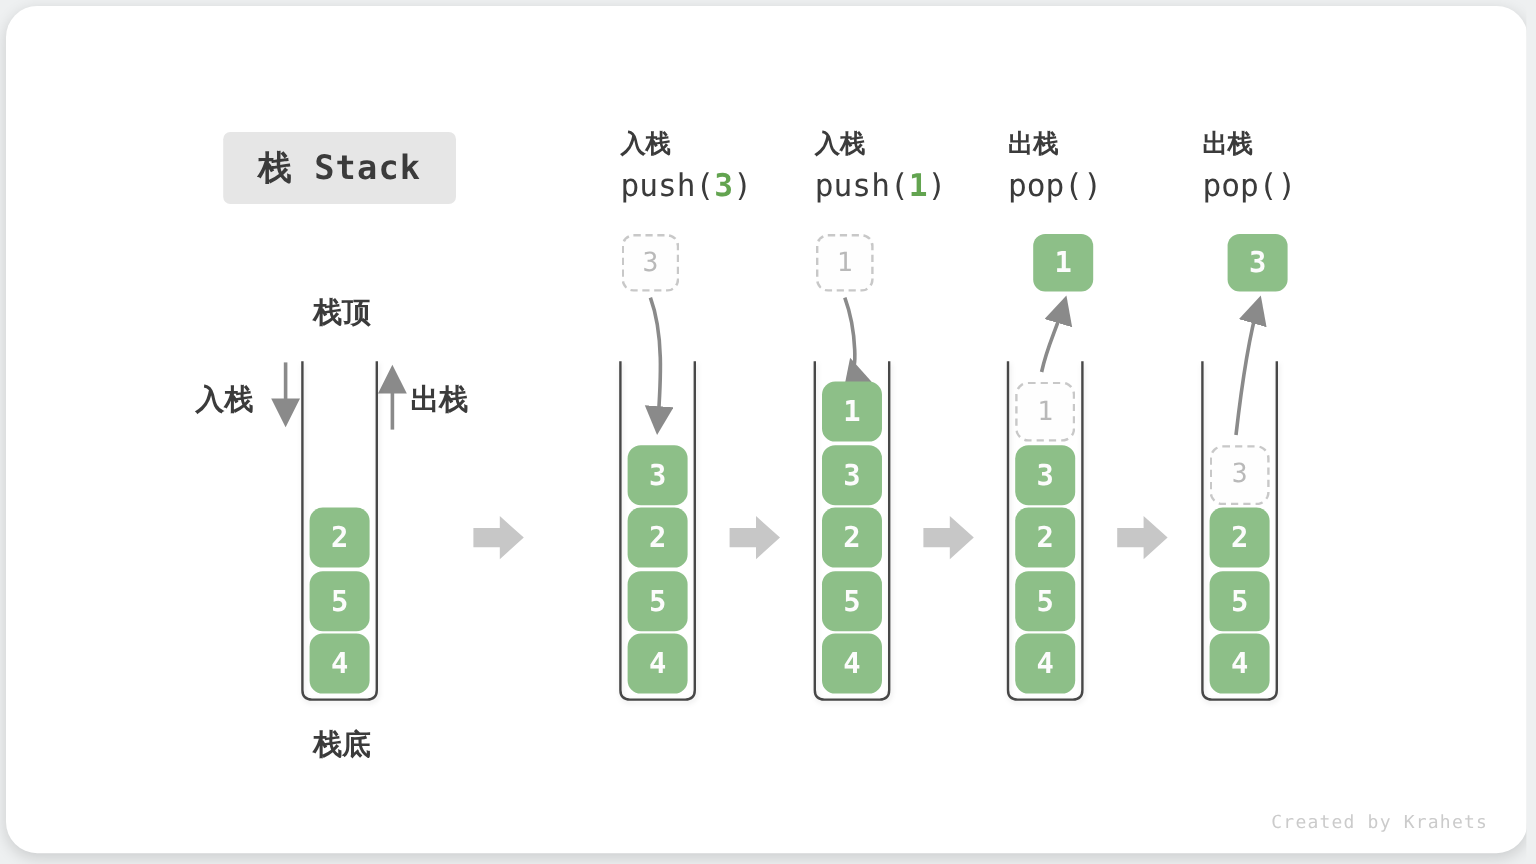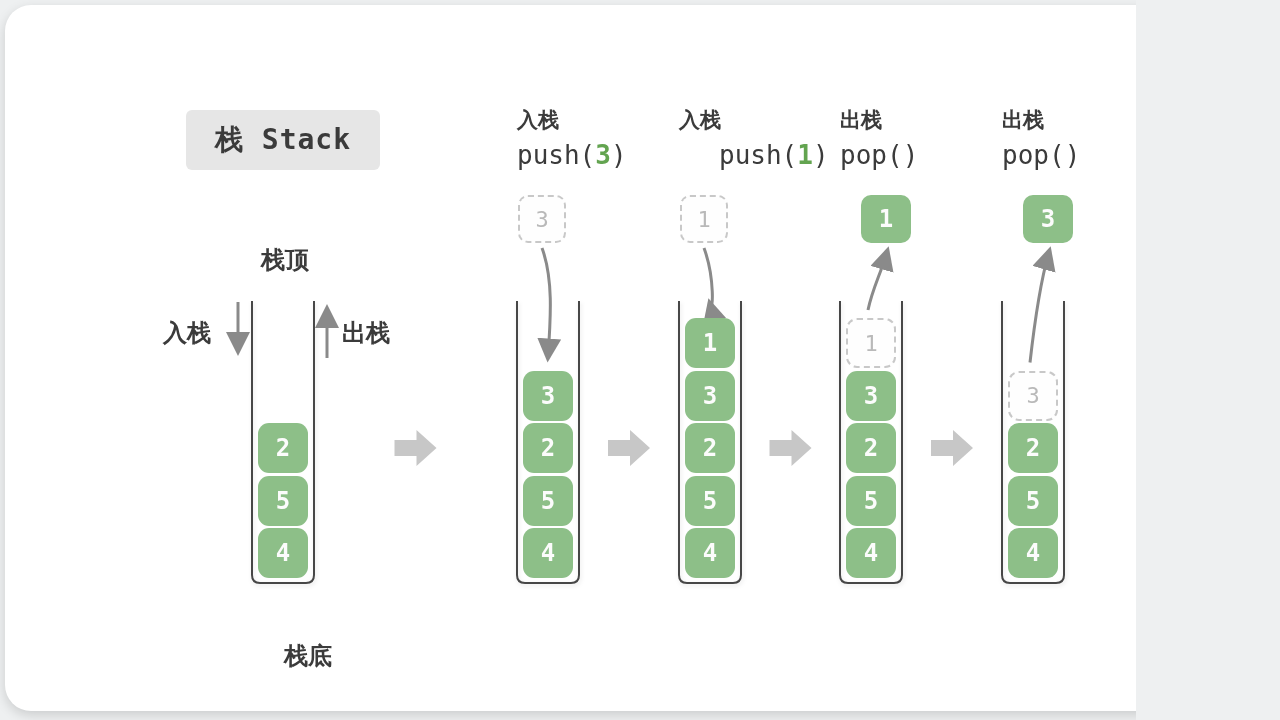--- a/index.html
+++ b/index.html
@@ -1,16 +1,16 @@
 <!DOCTYPE html>
 <html style="--title-bg: #e6e6e6; --label-text: #3b3b3b; --cell-fill: #8dbf88; --cell-text: #fcfcfc; --ghost-border: #c8c8c8; --ghost-text: #b9b9b9; --accent-green: #63a450; --flow-arrow: #8a8a8a; --step-arrow: #c7c7c7; --container-stroke: #474747; --credit-text: #cbcbcb; --page-bg: #eef0f1; --card-bg: #ffffff;"><head>
 <meta charset="utf-8">
 <style>
   html,body{margin:0;padding:0;background:var(--page-bg,#eef0f1);font-family:"DejaVu Sans","Liberation Sans",sans-serif;}
-  #canvas{position:relative;width:1136px;height:720px;overflow:hidden;background:var(--page-bg,#eef0f1);}
+  #canvas{position:relative;width:1272px;height:720px;overflow:hidden;background:var(--page-bg,#eef0f1);}
   .card{position:absolute;left:5px;top:5px;width:1268px;height:706px;background:var(--card-bg,#fff);
         border-radius:26px;box-shadow:0 4px 12px rgba(0,0,0,.15);}
   .abs{position:absolute;}
   .title-box{left:186px;top:110px;width:194px;height:60px;background:var(--title-bg,#e6e6e6);border-radius:6px;
              display:flex;align-items:center;justify-content:center;
              font-family:"DejaVu Sans Mono","Liberation Mono",monospace;font-size:28px;font-weight:bold;
              color:var(--label-text,#3b3b3b);letter-spacing:1px;}
   .zh-label{font-size:24px;font-weight:bold;color:var(--label-text,#3b3b3b);white-space:nowrap;}
   .hdr-title{font-size:21px;font-weight:bold;color:var(--label-text,#3b3b3b);white-space:nowrap;}
   .hdr-code{font-family:"DejaVu Sans Mono","Liberation Mono",monospace;font-size:26px;
@@ -56,37 +56,37 @@
       <path d="M 868,310 C 873,286.8 880,276 887,252" fill="none" stroke="#8a8a8a" stroke-width="3" marker-end="url(#ah)"></path>
       <path d="M 1002,301 L 1002,575 Q 1002,583 1010,583 L 1056,583 Q 1064,583 1064,575 L 1064,301" fill="none" stroke="#474747" stroke-width="2" style="filter:drop-shadow(1px 2px 2px rgba(0,0,0,.10))"></path>
       <path d="M 1030,362.5 C 1035,318.3 1042,276 1049,252" fill="none" stroke="#8a8a8a" stroke-width="3" marker-end="url(#ah)"></path>
     </svg>
 
   <div class="abs title-box">
     <span>栈 Stack</span>
   </div>
 
   <div class="abs zh-label" style="left:261px;top:244px;">栈顶</div>
-  <div class="abs zh-label" style="left:261px;top:640px;margin-left:23px;">栈底</div>
+  <div class="abs zh-label" style="left:261px;top:604px;">栈底</div>
   <div class="abs zh-label" style="left:163px;top:317px;">入栈</div>
   <div class="abs zh-label" style="left:342px;top:317px;">出栈</div>
 
   <div id="stage-layer">
       <div class="abs cell" style="left: 258px; top: 423px;">2</div>
       <div class="abs cell" style="left: 258px; top: 475.5px;">5</div>
       <div class="abs cell" style="left: 258px; top: 528px;">4</div>
       <div class="abs hdr-title" style="left: 517px; top: 106px;">入栈</div>
       <div class="abs hdr-code" style="left: 517px; top: 140px;"><span>push(</span><span class="arg">3</span><span>)</span></div>
       <div class="abs cell ghost float-ghost" style="left: 518px; top: 195px;">3</div>
       <div class="abs cell" style="left: 523px; top: 370.5px;">3</div>
       <div class="abs cell" style="left: 523px; top: 423px;">2</div>
       <div class="abs cell" style="left: 523px; top: 475.5px;">5</div>
       <div class="abs cell" style="left: 523px; top: 528px;">4</div>
       <div class="abs hdr-title" style="left: 679px; top: 106px;">入栈</div>
-      <div class="abs hdr-code" style="left: 679px; top: 140px; margin-left: 40px;"><span>push(</span><span class="arg">1</span><span>)</span></div>
+      <div class="abs hdr-code" style="left: 679px; top: 140px;"><span>push(</span><span class="arg">1</span><span>)</span></div>
       <div class="abs cell ghost float-ghost" style="left: 680px; top: 195px;">1</div>
       <div class="abs cell" style="left: 685px; top: 318px;">1</div>
       <div class="abs cell" style="left: 685px; top: 370.5px;">3</div>
       <div class="abs cell" style="left: 685px; top: 423px;">2</div>
       <div class="abs cell" style="left: 685px; top: 475.5px;">5</div>
       <div class="abs cell" style="left: 685px; top: 528px;">4</div>
       <div class="abs hdr-title" style="left: 840px; top: 106px;">出栈</div>
       <div class="abs hdr-code" style="left: 840px; top: 140px;"><span>pop(</span><span>)</span></div>
       <div class="abs cell float-solid" style="left: 861px; top: 195px; width: 50px;">1</div>
       <div class="abs cell ghost" style="left: 846px; top: 318px;">1</div>
@@ -96,13 +96,14 @@
       <div class="abs cell" style="left: 846px; top: 528px;">4</div>
       <div class="abs hdr-title" style="left: 1002px; top: 106px;">出栈</div>
       <div class="abs hdr-code" style="left: 1002px; top: 140px;"><span>pop(</span><span>)</span></div>
       <div class="abs cell float-solid" style="left: 1023px; top: 195px; width: 50px;">3</div>
       <div class="abs cell ghost" style="left: 1008px; top: 370.5px;">3</div>
       <div class="abs cell" style="left: 1008px; top: 423px;">2</div>
       <div class="abs cell" style="left: 1008px; top: 475.5px;">5</div>
       <div class="abs cell" style="left: 1008px; top: 528px;">4</div>
     </div>
 
+  <div class="abs credit">Created by Krahets</div>
 </div>
 
 </body></html>

